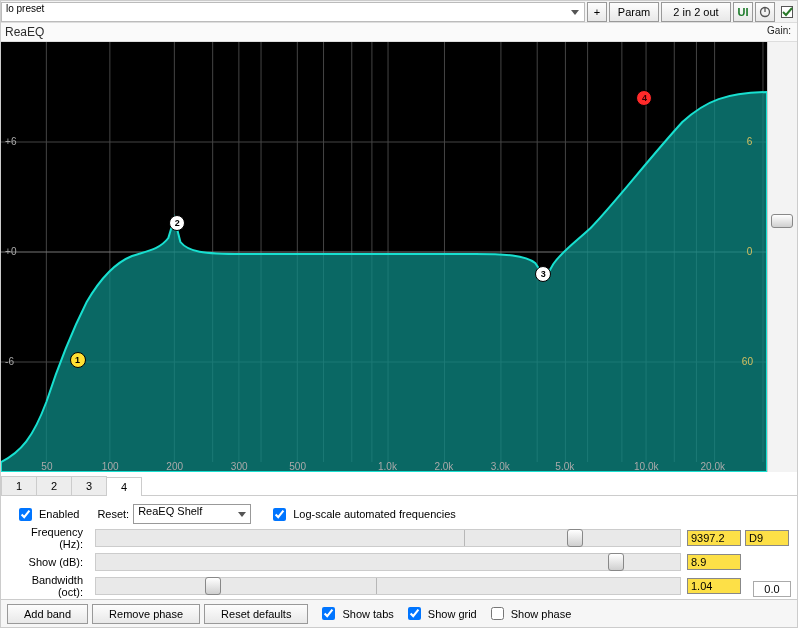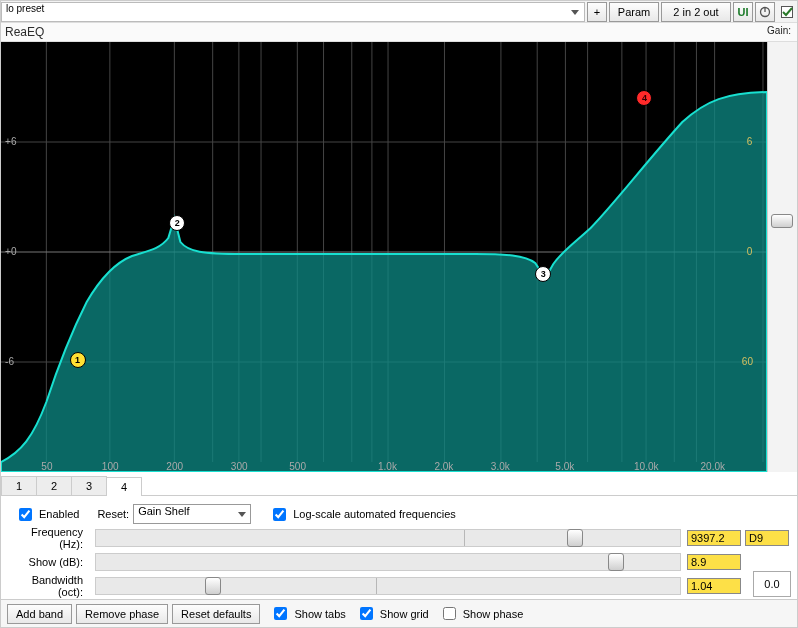--- a/index.html
+++ b/index.html
@@ -35,23 +35,23 @@
   .row .lbl { width:80px; text-align:right; padding-right:6px; }
   .chk { width:13px; height:13px; margin-right:4px; }
   .select { height:20px; width:118px; border:1px solid #999; background:#fff; font-size:11px; padding:0 16px 0 4px; position:relative; }
   .select::after { content:""; position:absolute; right:4px; top:7px; border-left:4px solid transparent; border-right:4px solid transparent; border-top:5px solid #555; }
   .hslider { flex:1; height:18px; background:#e9e9e9; border:1px solid #ccc; position:relative; margin:0 6px; }
   .hslider .tick { position:absolute; top:0; bottom:0; width:1px; background:#b7b7b7; }
   .hslider .thumb { position:absolute; top:-1px; width:16px; height:18px; background:linear-gradient(#fff,#cfcfcf); border:1px solid #888; border-radius:3px; transform:translateX(-50%); }
   .valbox { width:54px; height:16px; border:1px solid #888; background:#fde047; font-size:11px; padding:2px 3px; }
   
   .bottom { position:absolute; left:0; right:0; bottom:0; height:28px; display:flex; align-items:center; gap:4px; padding:0 6px; border-top:1px solid #ccc; background:#f6f6f6; font-size:11px; }
-  .btn { height:20px; border:1px solid #999; background:linear-gradient(#fdfdfd,#e8e8e8); font-size:11px; padding:0 8px; display:flex; align-items:center; cursor:default; }
+  .btn { height:20px; border:1px solid #999; background:linear-gradient(#fdfdfd,#e8e8e8); font-size:11px; padding:0 16px; display:flex; align-items:center; cursor:default; }
   .chk-lbl { display:flex; align-items:center; gap:3px; margin-left:6px; }
-  .readout { position:absolute; right:6px; bottom:30px; width:38px; height:26px; border:1px solid #aaa; background:#fff; font-size:11px; display:flex; align-items:center; justify-content:center; }
+  .readout { position:absolute; right:6px; bottom:30px; width:38px; height:16px; border:1px solid #aaa; background:#fff; font-size:11px; display:flex; align-items:center; justify-content:center; }
 </style>
 </head>
 <body>
 
 <div id="root">
 
   <div class="topbar">
     <div class="preset-select">
       <span>lo preset</span>
     </div>
@@ -184,21 +184,21 @@
 
   <div class="params">
     <div class="row">
       <label class="chk-lbl">
         <input type="checkbox" class="chk" id="enabled-chk" checked="" style="">
         <span>Enabled</span>
       </label>
       <span style="width:18px"></span>
       <span>Reset:</span>
       <span style="width:4px"></span>
-      <div class="select"><span>Gain Shelf</span></div>
+      <div class="select"><span>ReaEQ Shelf</span></div>
       <span style="width:12px"></span>
       <label class="chk-lbl">
         <input type="checkbox" class="chk" id="log-chk" checked="" style="">
         <span>Log-scale automated frequencies</span>
       </label>
     </div>
 
     <div class="row">
       <span class="lbl">Frequency (Hz):</span>
       <div class="hslider" id="freq-sl">

